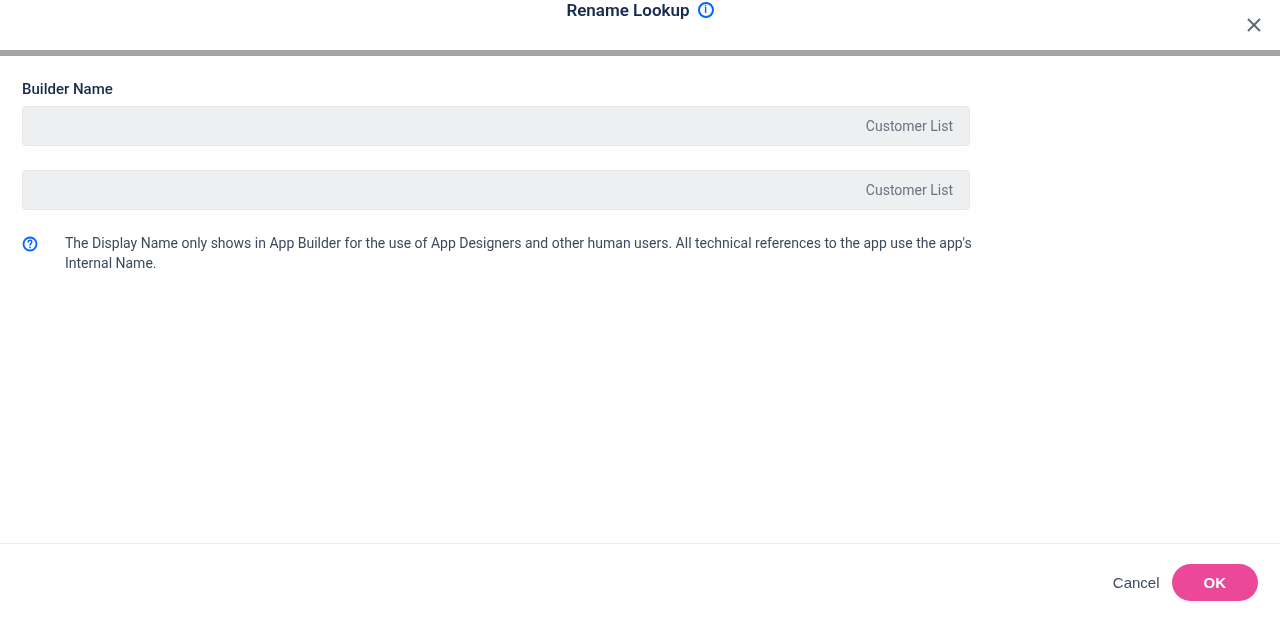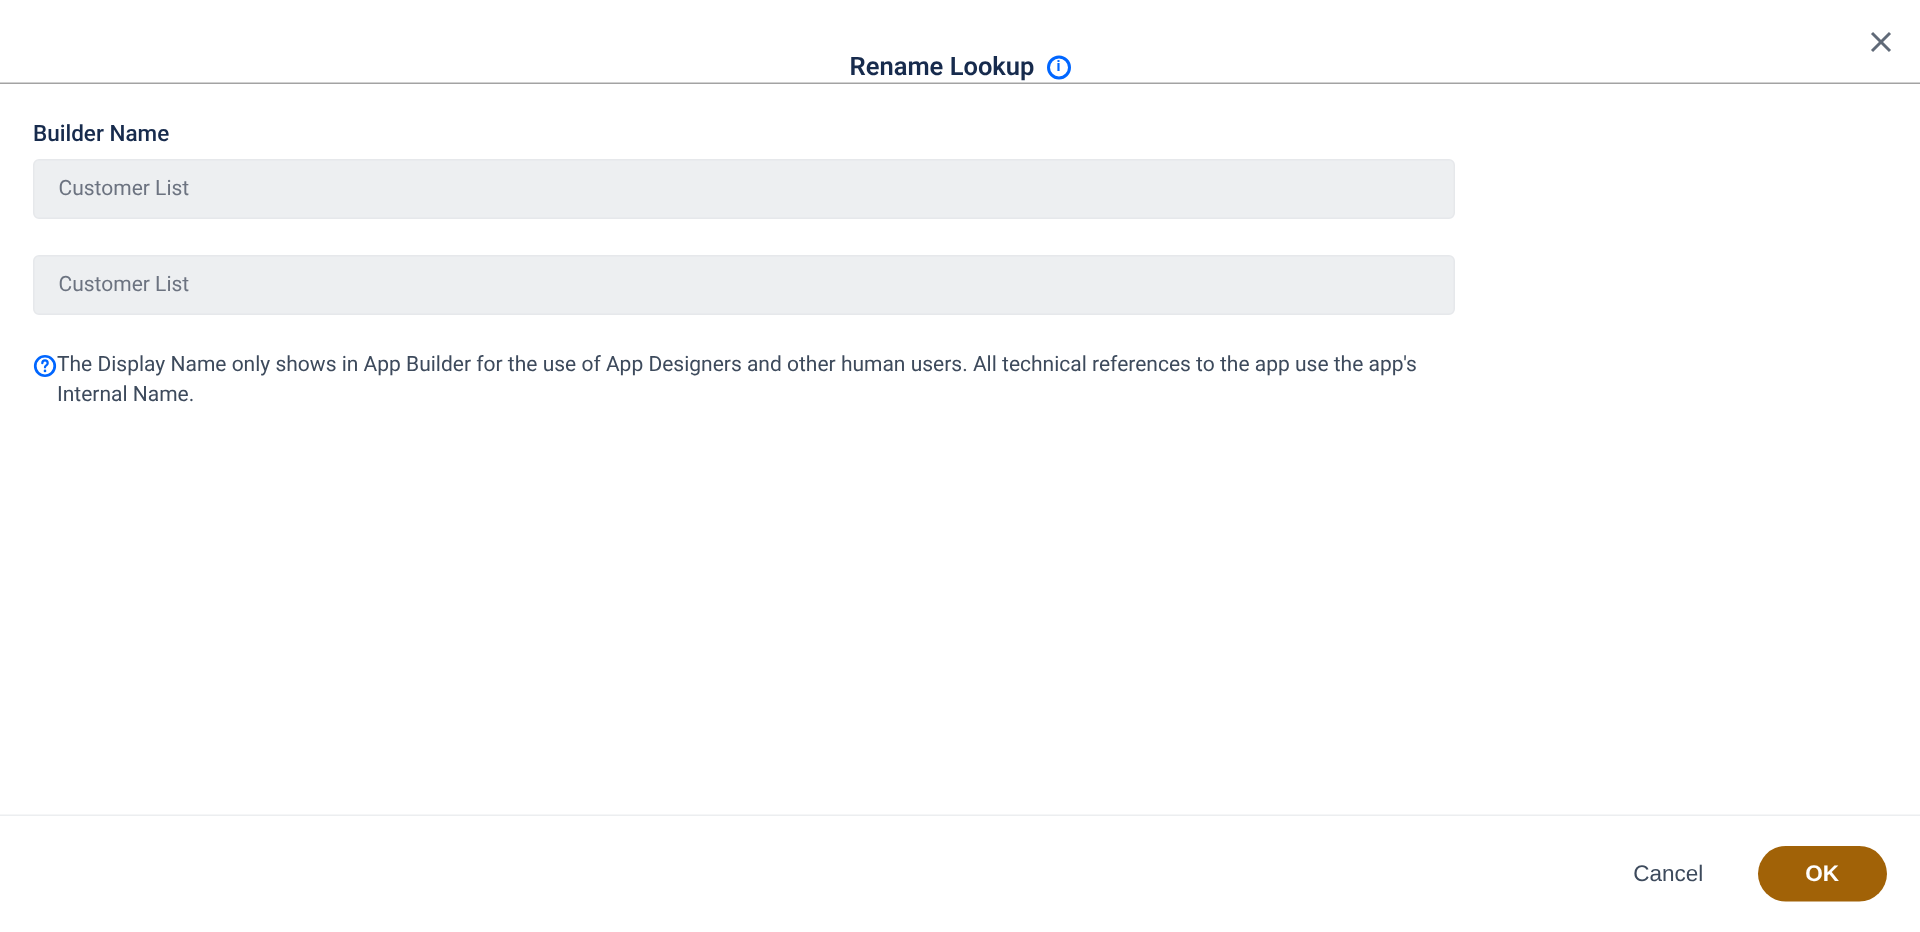--- a/index.html
+++ b/index.html
@@ -14,23 +14,23 @@
     overflow: hidden;
   }
   .modal {
     width: 100%;
     height: 100%;
     display: flex;
     flex-direction: column;
   }
   .modal-header {
     height: 56px;
-    border-bottom: 1px solid #a3a3a3;
-    display: flex;
-    align-items: flex-end;
+    border-bottom: 6px solid #a3a3a3;
+    display: flex;
+    align-items: flex-start;
     justify-content: center;
     position: relative;
     padding: 0 24px;
   }
   .modal-title {
     font-size: 17px;
     font-weight: 600;
     color: #172b4d;
     display: flex;
     align-items: center;
@@ -88,35 +88,36 @@
     width: 948px;
     height: 40px;
     background: #edeff1;
     border: 1px solid #e6e8eb;
     border-radius: 4px;
     padding: 0 16px;
     font-size: 14px;
     color: #6c7380;
     display: flex;
     align-items: center;
+    justify-content: flex-end;
   }
   .input-editable {
     width: 948px;
     height: 40px;
     background: #fff;
     border: 1px solid #d0d4d9;
     border-radius: 4px;
     padding: 0 16px;
     font-size: 14px;
     color: #172b4d;
     outline: none;
   }
   .help-row {
     display: flex;
-    gap: 0;
+    gap: 27px;
     margin-top: 18px;
     align-items: flex-start;
   }
   .help-icon {
     flex-shrink: 0;
     width: 16px;
     height: 16px;
     margin-top: 2px;
   }
   .help-icon svg { width: 16px; height: 16px; }
@@ -125,32 +126,32 @@
     color: #3d4a5c;
     line-height: 1.4;
     max-width: 928px;
   }
   .modal-footer {
     border-top: 1px solid #eceef0;
     padding: 20px 22px;
     display: flex;
     justify-content: flex-end;
     align-items: center;
-    gap: 32px;
+    gap: 8px;
   }
   .btn-cancel {
     background: transparent;
     border: none;
     font-size: 15px;
     color: #3d4a5c;
     cursor: pointer;
     padding: 6px 4px;
   }
   .btn-ok {
-    background: #a16207;
+    background: #ec4899;
     color: #fff;
     border: none;
     border-radius: 20px;
     font-size: 15px;
     font-weight: 600;
     padding: 10px 32px;
     cursor: pointer;
   }
 </style>
 </head>

